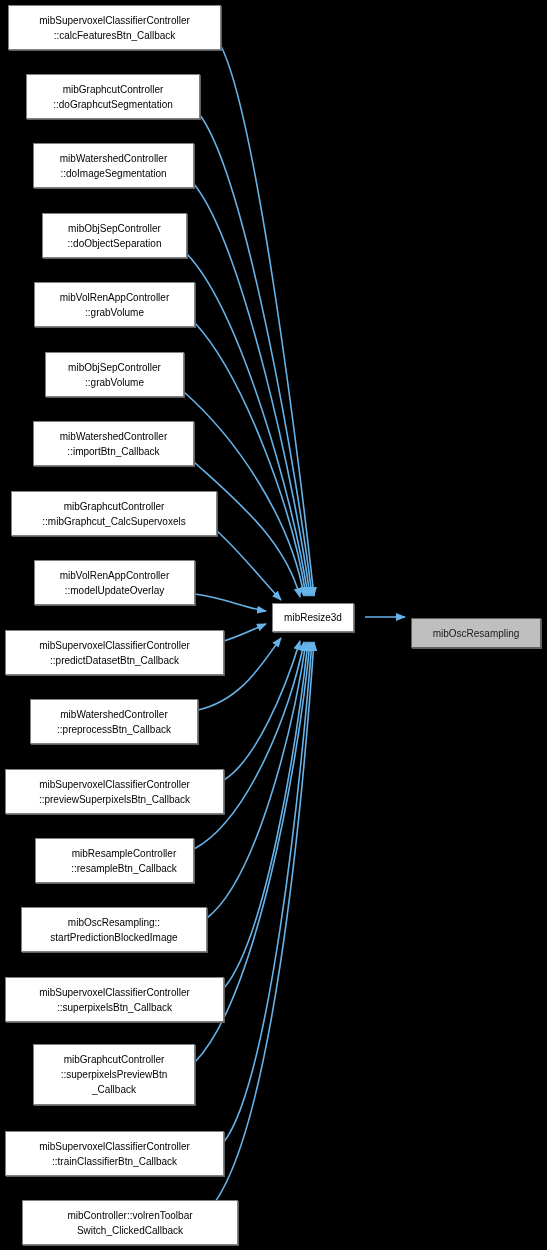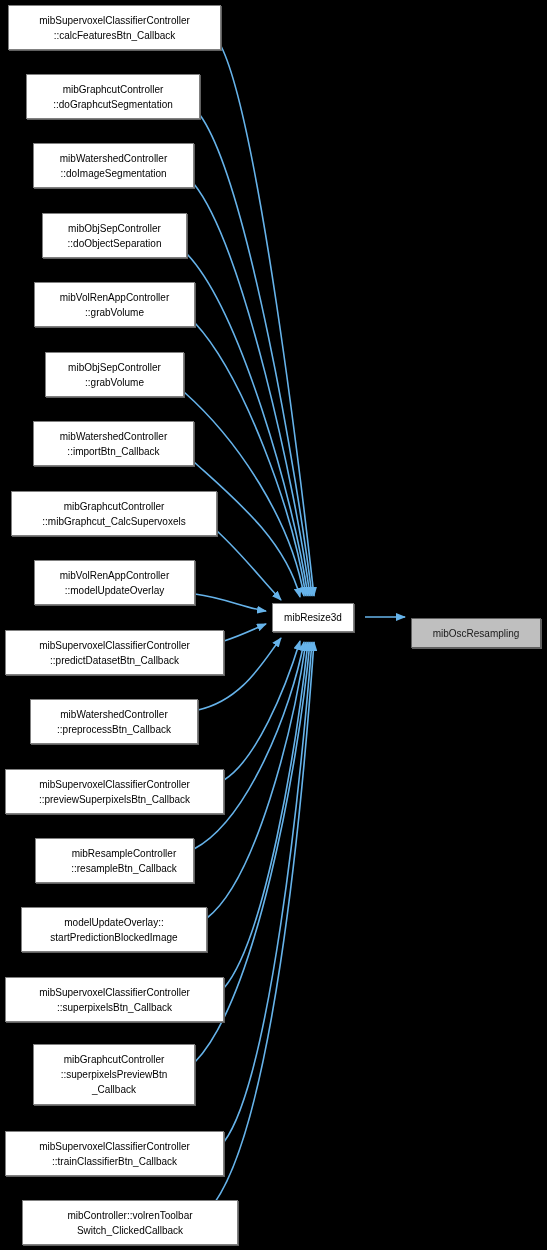--- a/index.html
+++ b/index.html
@@ -101,21 +101,21 @@
       <div class="node" style="left: 34px; top: 560px; width: 161px; height: 45px;"><span>mibVolRenAppController
 ::modelUpdateOverlay</span></div>
       <div class="node" style="left: 5px; top: 630px; width: 219px; height: 45px;"><span>mibSupervoxelClassifierController
 ::predictDatasetBtn_Callback</span></div>
       <div class="node" style="left: 30px; top: 699px; width: 168px; height: 45px;"><span>mibWatershedController
 ::preprocessBtn_Callback</span></div>
       <div class="node" style="left: 5px; top: 769px; width: 219px; height: 45px;"><span>mibSupervoxelClassifierController
 ::previewSuperpixelsBtn_Callback</span></div>
       <div class="node" style="left: 35px; top: 838px; width: 159px; height: 45px; padding-left: 19px;"><span>mibResampleController
 ::resampleBtn_Callback</span></div>
-      <div class="node" style="left: 21px; top: 907px; width: 186px; height: 45px;"><span>modelUpdateOverlay::
+      <div class="node" style="left: 21px; top: 907px; width: 186px; height: 45px;"><span>mibOscResampling::
 startPredictionBlockedImage</span></div>
       <div class="node" style="left: 5px; top: 977px; width: 219px; height: 45px;"><span>mibSupervoxelClassifierController
 ::superpixelsBtn_Callback</span></div>
       <div class="node" style="left: 33px; top: 1044px; width: 162px; height: 61px;"><span>mibGraphcutController
 ::superpixelsPreviewBtn
 _Callback</span></div>
       <div class="node" style="left: 5px; top: 1131px; width: 219px; height: 45px;"><span>mibSupervoxelClassifierController
 ::trainClassifierBtn_Callback</span></div>
       <div class="node" style="left: 22px; top: 1200px; width: 216px; height: 45px;"><span>mibController::volrenToolbar
 Switch_ClickedCallback</span></div>

